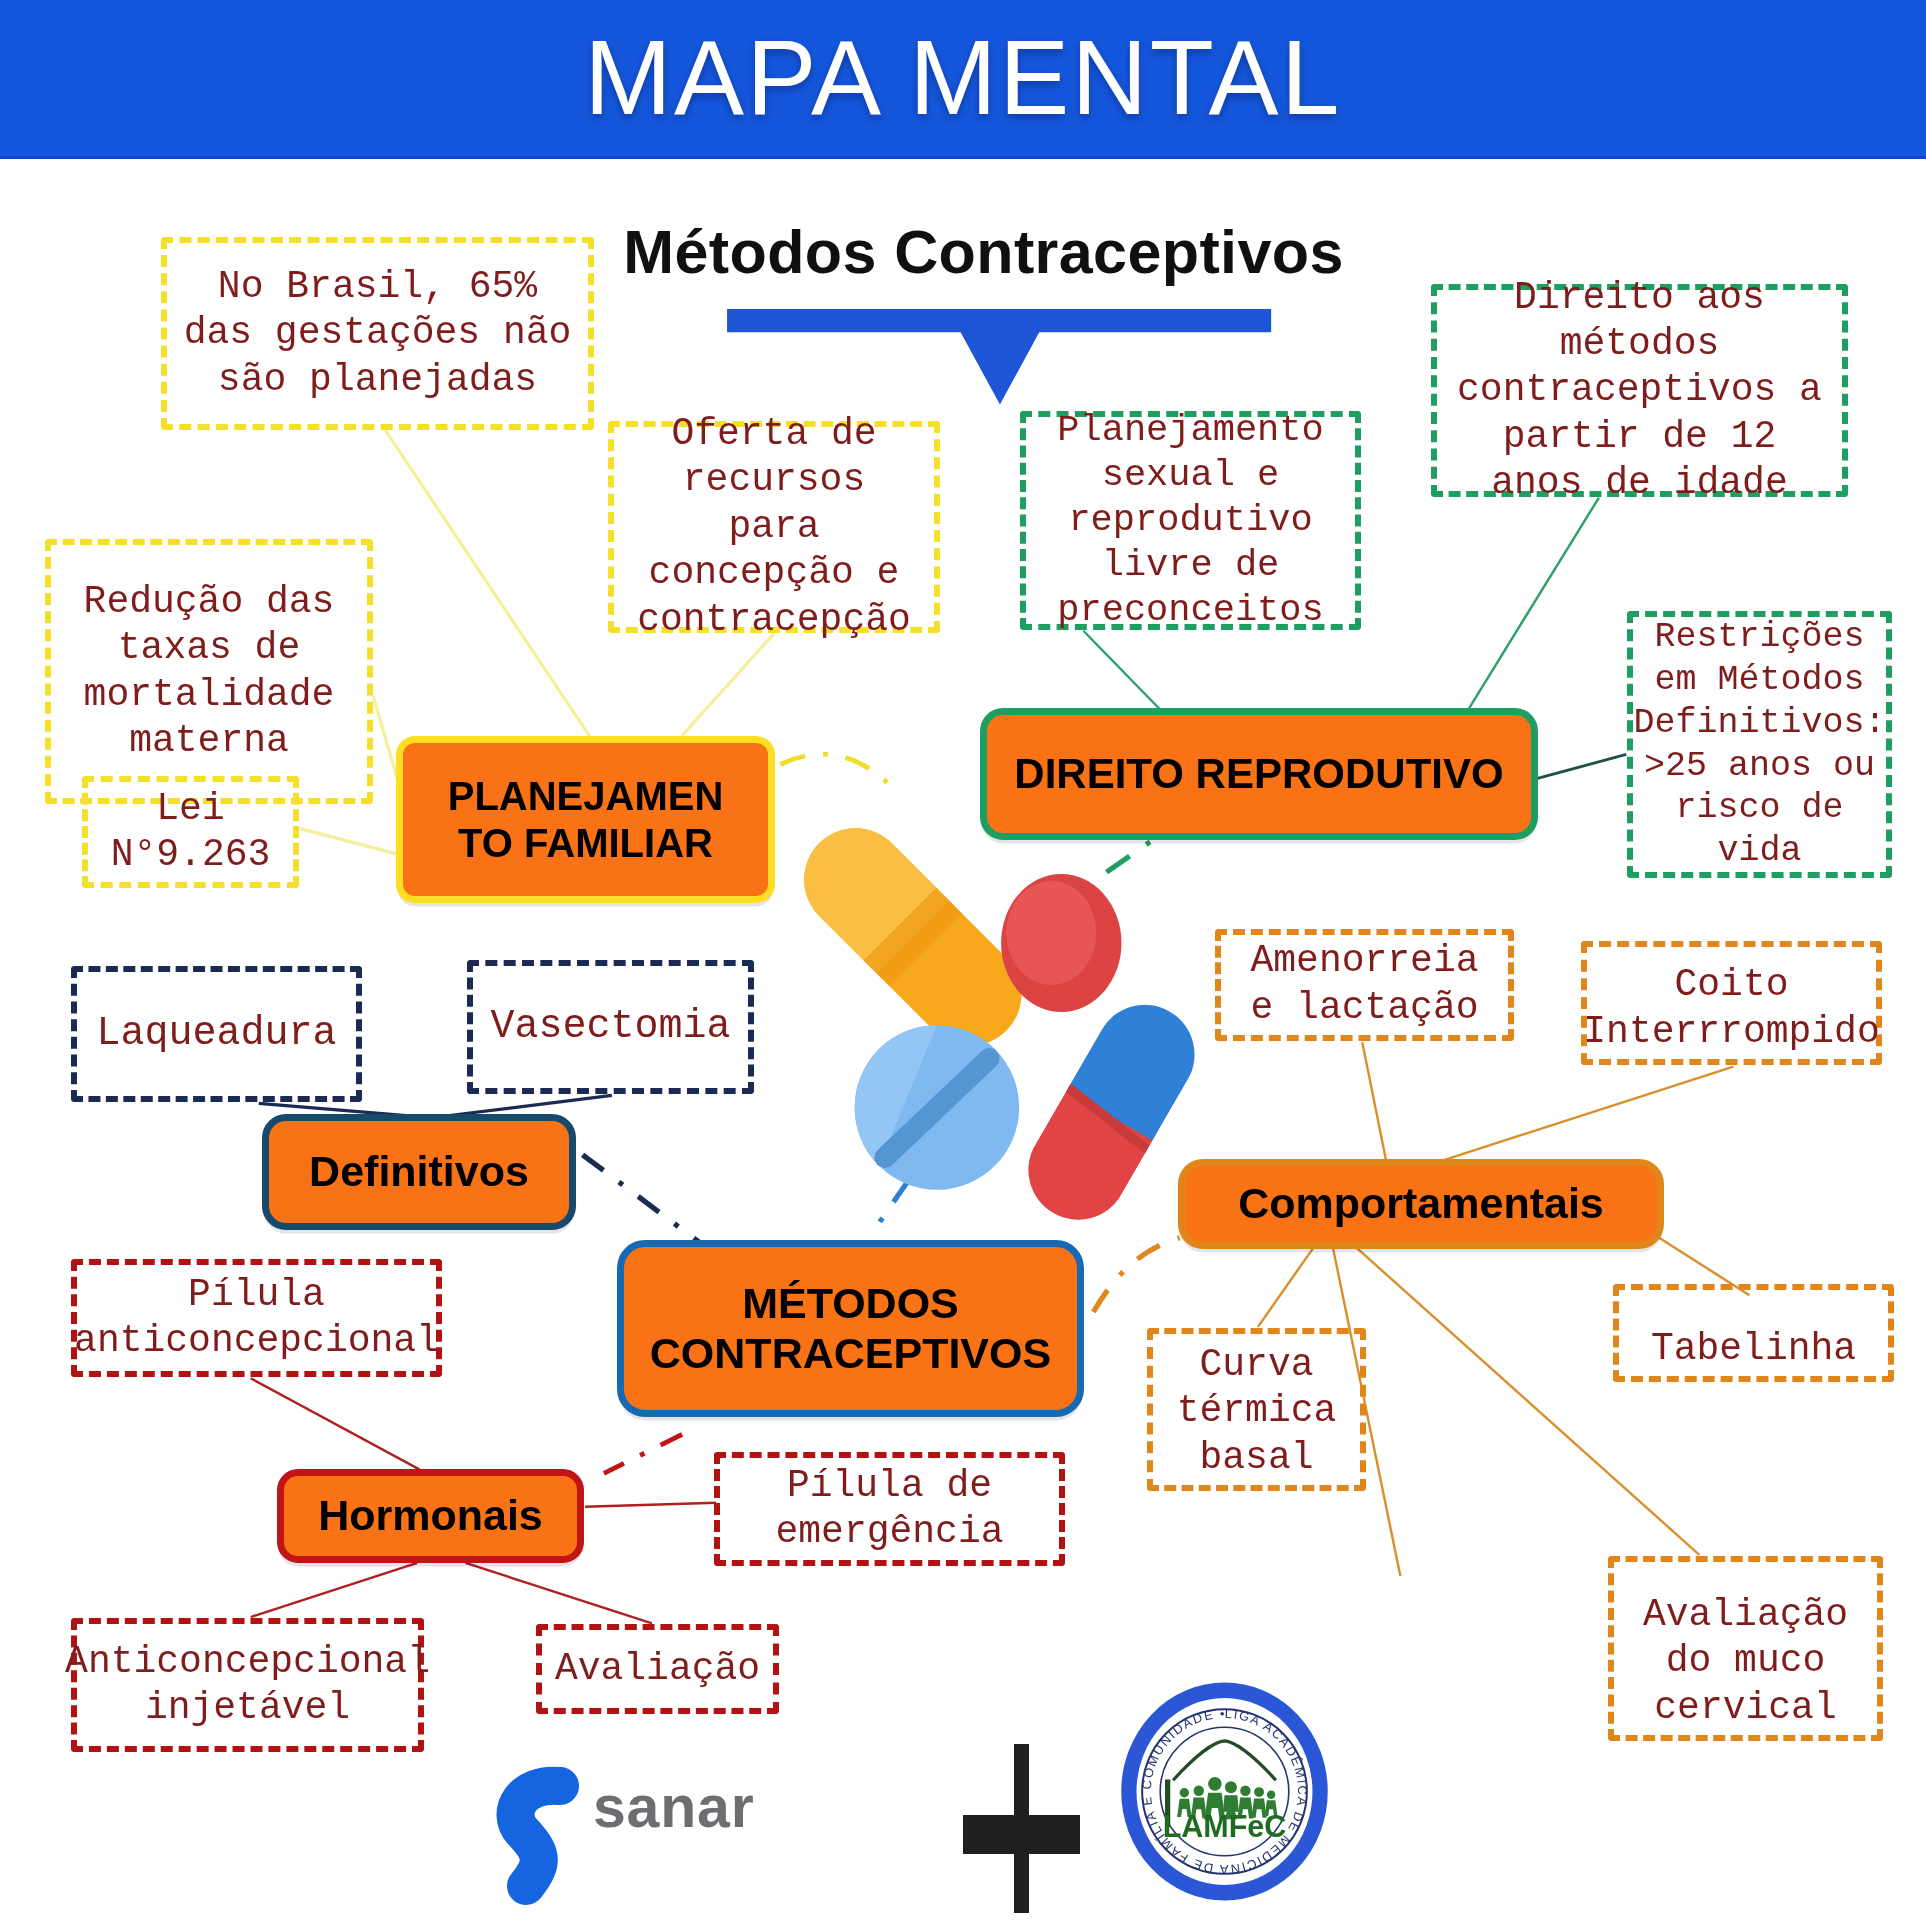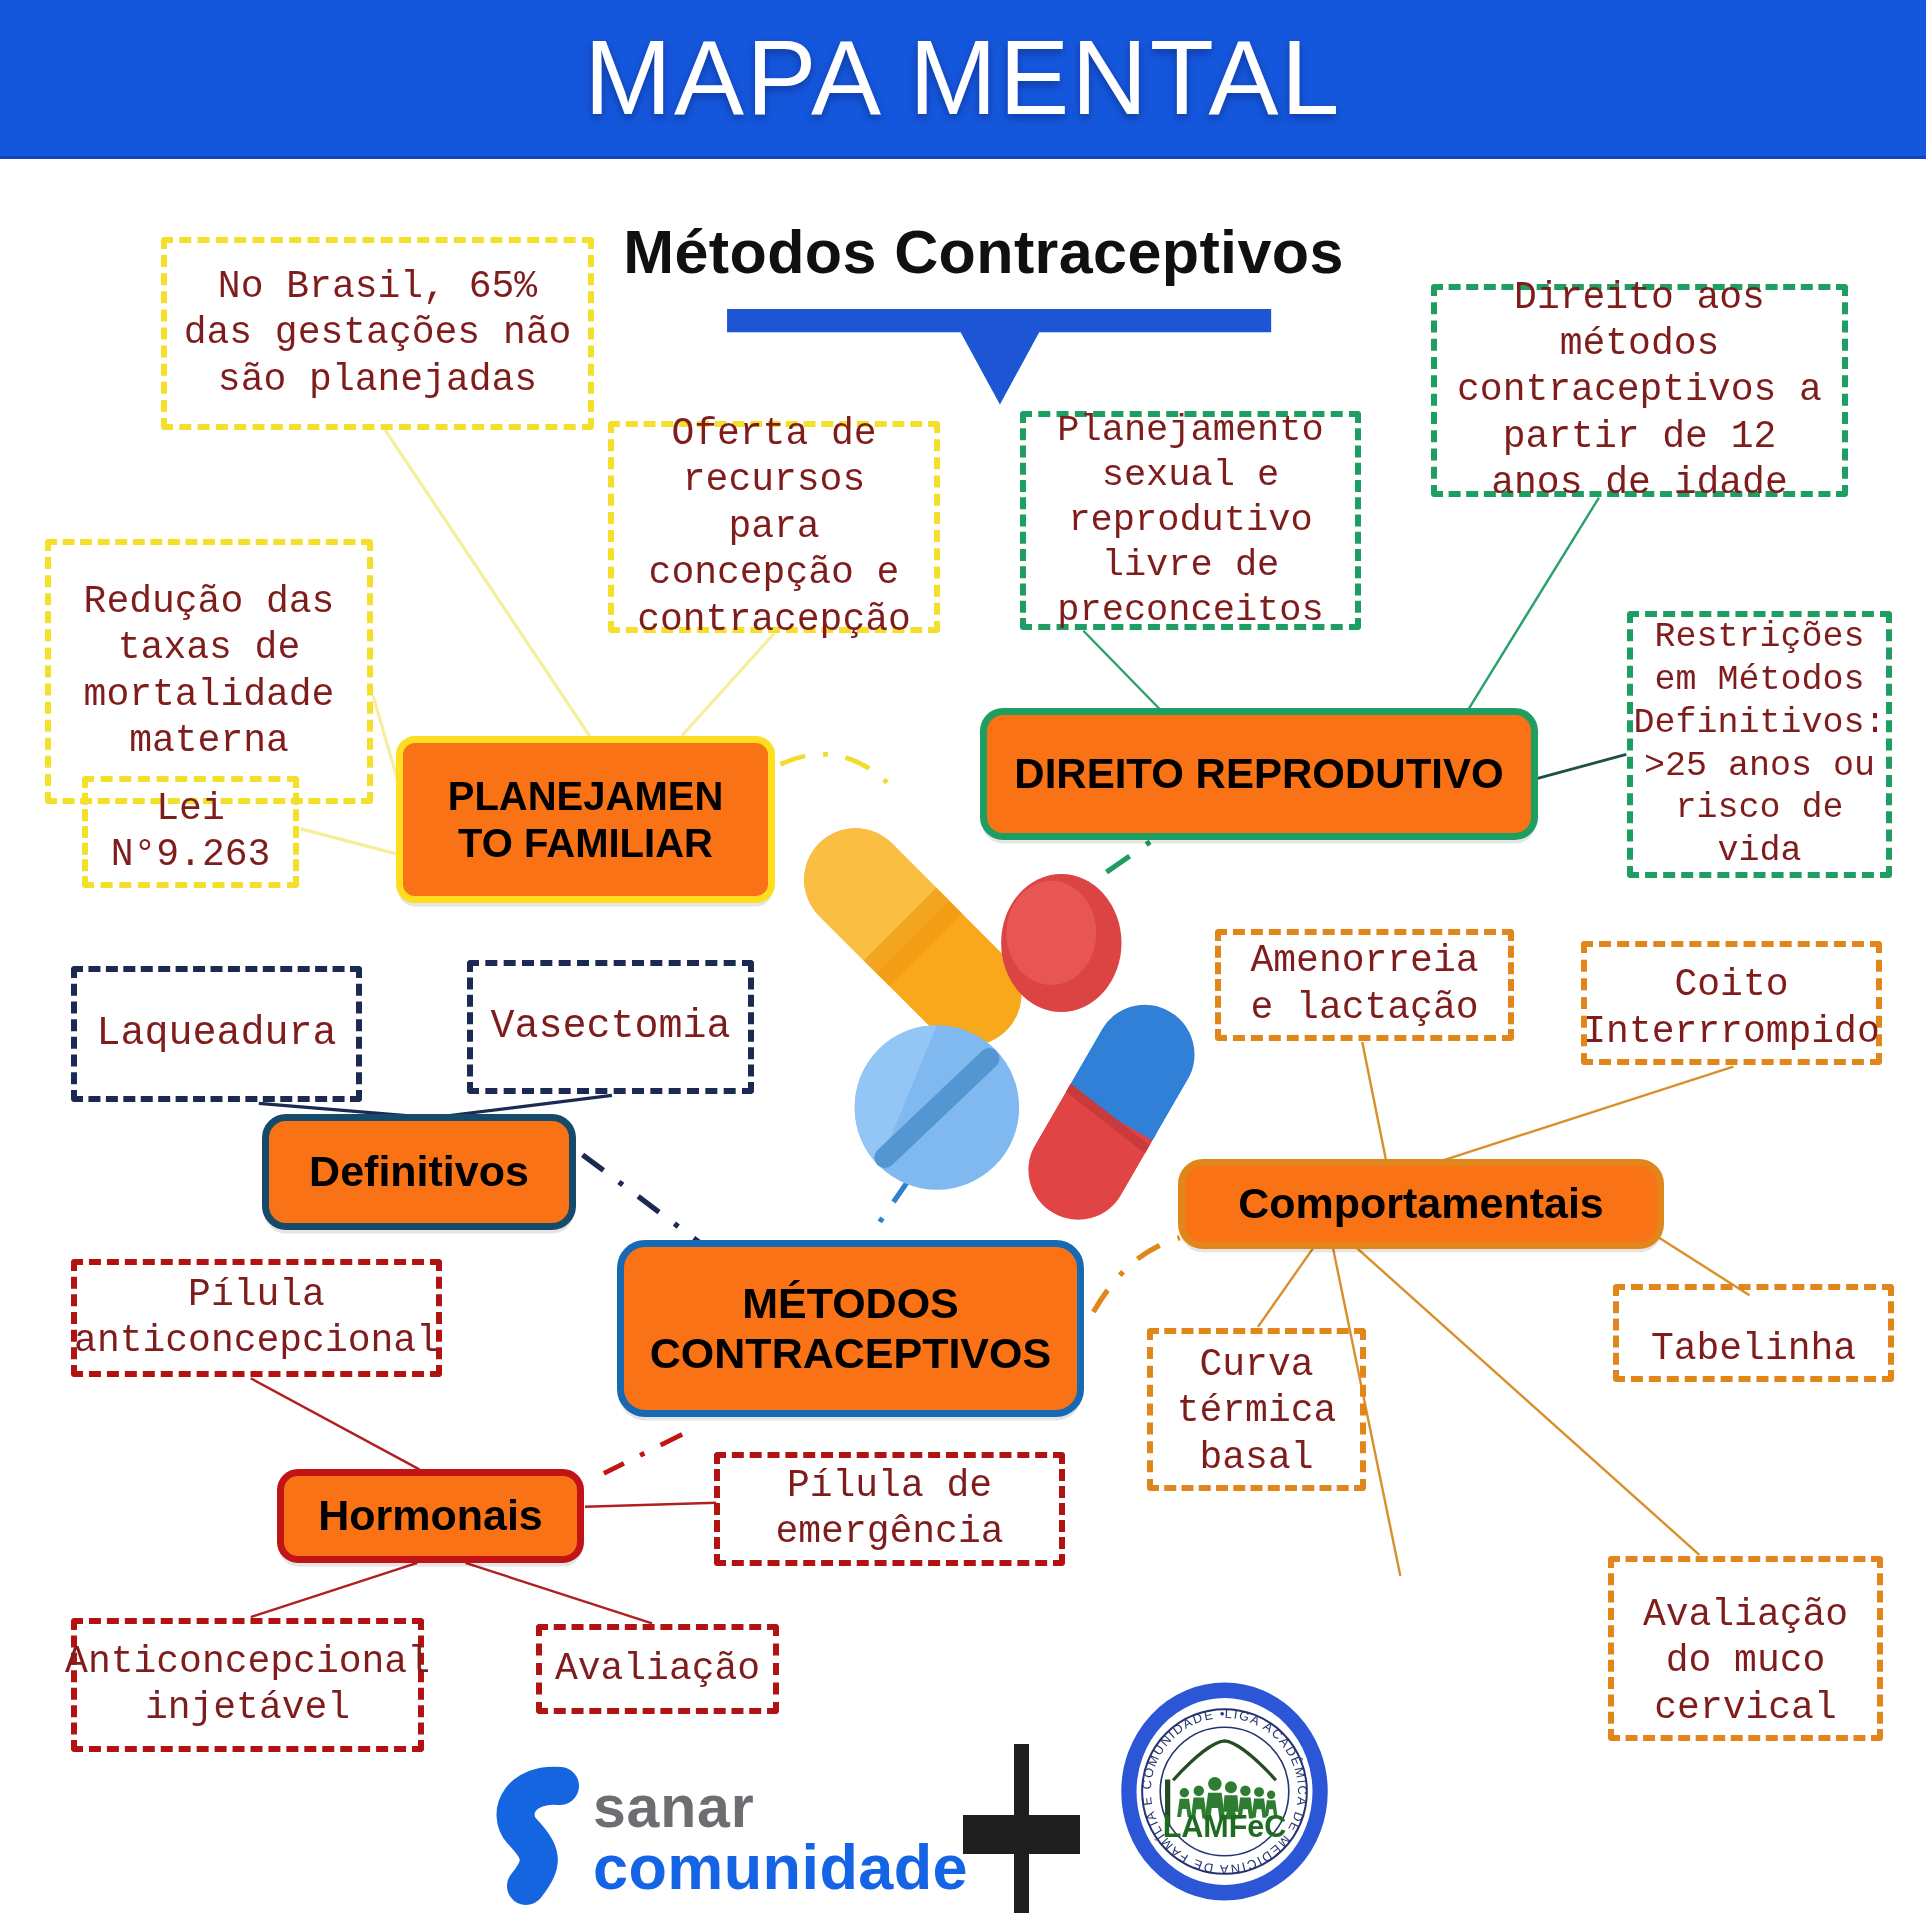--- a/index.html
+++ b/index.html
@@ -225,21 +225,20 @@
     <span>Avaliação</span>
   </div>
   <div class="node" id="node-hormonais" style="left:277px;top:1469px;width:307px;height:94px;font-size:43px;">
     <span>Hormonais</span>
   </div>
 
   <svg id="footer-blob" style="left:486px;top:1764px;" width="112" height="144" viewBox="0 0 280 360">
     <path d="M185,55 C90,45 48,120 90,168 C140,222 148,244 100,305" stroke="#1665E0" stroke-width="95" stroke-linecap="round" fill="none"></path>
   </svg>
   <div class="brand-name">sanar</div>
-  <div class="brand-sub">comunidade</div>
 
   <div class="plus-v"></div>
   <div class="plus-h"></div>
 
   <svg id="seal" style="left:1118px;top:1679px;" width="213" height="225" viewBox="-265 -280 530 560">
     <ellipse cx="0" cy="0" rx="238" ry="252" fill="#ffffff" stroke="#2B57D6" stroke-width="38"></ellipse>
     <circle cx="0" cy="0" r="205" fill="none" stroke="#25346E" stroke-width="5"></circle>
     <circle cx="0" cy="0" r="160" fill="none" stroke="#25346E" stroke-width="4"></circle>
     <defs>
       <path id="ringPath" d="M 0,-183 a 183,183 0 1,1 -0.1,0"></path>

